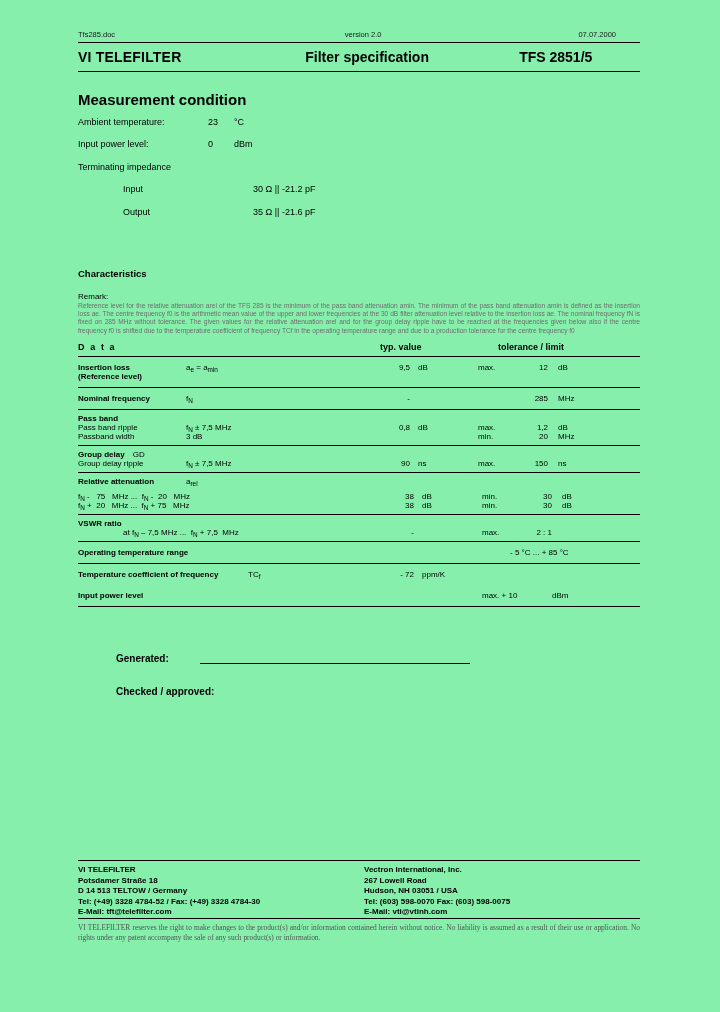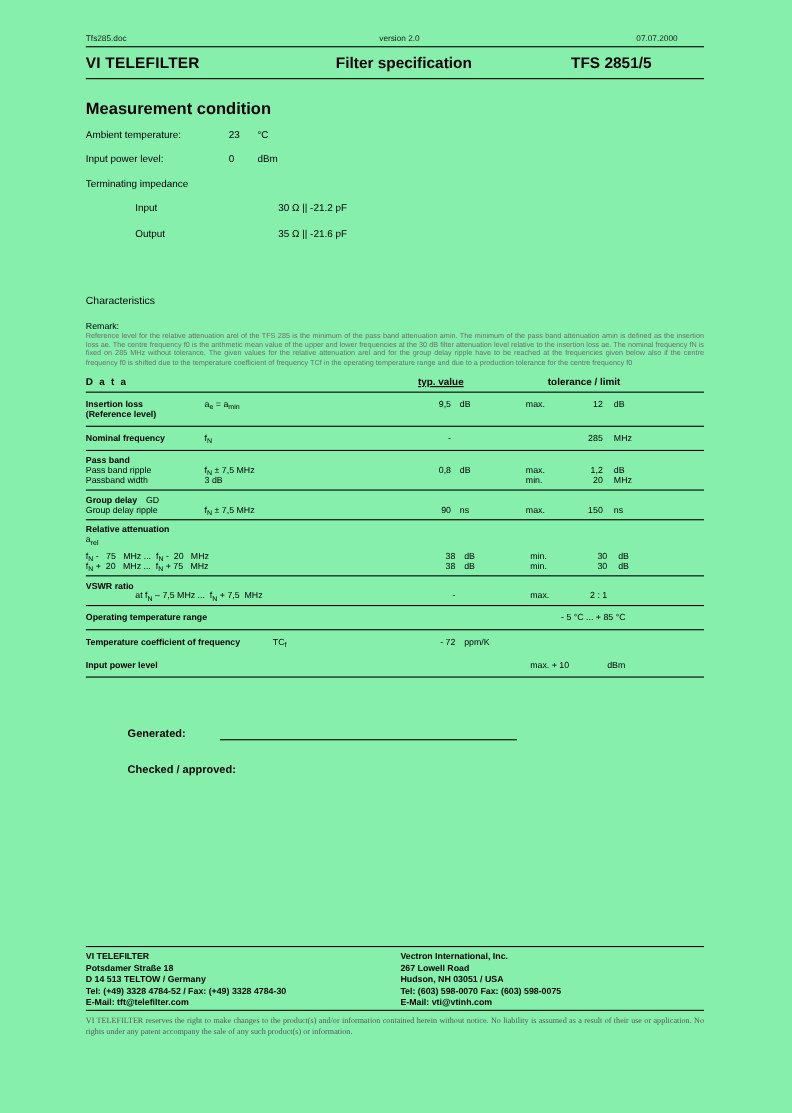--- a/index.html
+++ b/index.html
@@ -58,21 +58,21 @@
   .mc-head { font-weight: bold; font-size: 15px; margin-bottom: 1px; }
   .mc-row { display: flex; margin-top: 11px; }
   .mc-label { width: 130px; }
   .mc-label.indent { padding-left: 45px; }
   .mc-val  { width: 26px; text-align: left; }
   .mc-unit { }
   .mc-wide { }
 
   
   .block-ch { margin-top: 50px; }
-  .ch-head { font-weight: normal; font-size: 9.5px; }
+  .ch-head { font-weight: bold; font-size: 9.5px; }
   .remark-label { font-size: 8px; margin-top: 13px; }
   .remark-body {
     font-size: 6.6px;
     line-height: 8.2px;
     text-align: justify;
     color: #6e6e6e;
     margin-top: 1px;
     max-height: 34px;
     overflow: hidden;
   }
@@ -88,21 +88,21 @@
   .trow { display: flex; }
   .c-name  { width: 108px; }
   .c-sym   { width: 190px; }
   .c-typ   { width: 34px; text-align: right; }
   .c-typu  { width: 60px; padding-left: 8px; }
   .c-qual  { width: 36px; text-align: left; }
   .c-lim   { width: 34px; text-align: right; }
   .c-limu  { width: 40px; padding-left: 10px; }
 
   .thead .h-data { width: 302px; letter-spacing: 1.6px; }
-  .thead .h-typ  { width: 118px; text-decoration: underline; }
+  .thead .h-typ  { width: 118px; }
   .thead .h-tol  { width: 130px; }
 
   .sec {
     padding: 4px 0 4px 0;
   }
   .sec-title { font-weight: bold; }
   .bold { font-weight: bold; }
   .sep { border-top: 0.9px solid #000; }
   .sep-thick { border-top: 1.4px solid #000; }
   sub { font-size: 6.4px; vertical-align: baseline; position: relative; top: 2px; }
@@ -274,21 +274,21 @@
           <div class="c-typ">90</div>
           <div class="c-typu">ns</div>
           <div class="c-qual">max.</div>
           <div class="c-lim">150</div>
           <div class="c-limu">ns</div>
         </div>
       </div>
       <div class="sep"></div>
 
       <div class="sec">
-        <div class="trow" style="padding-bottom:6px;flex-direction:column;">
+        <div class="trow" style="padding-bottom:6px;">
           <div class="c-name sec-title">Relative attenuation</div>
           <div class="c-sym">a<sub>rel</sub></div>
         </div>
         <div class="trow">
           <div style="width:302px;">
             f<sub>N</sub> -&nbsp;&nbsp; 75&nbsp;&nbsp; MHz ...&nbsp; f<sub>N</sub> -&nbsp; 20&nbsp;&nbsp; MHz
           </div>
           <div class="c-typ">38</div>
           <div class="c-typu">dB</div>
           <div class="c-qual">min.</div>

